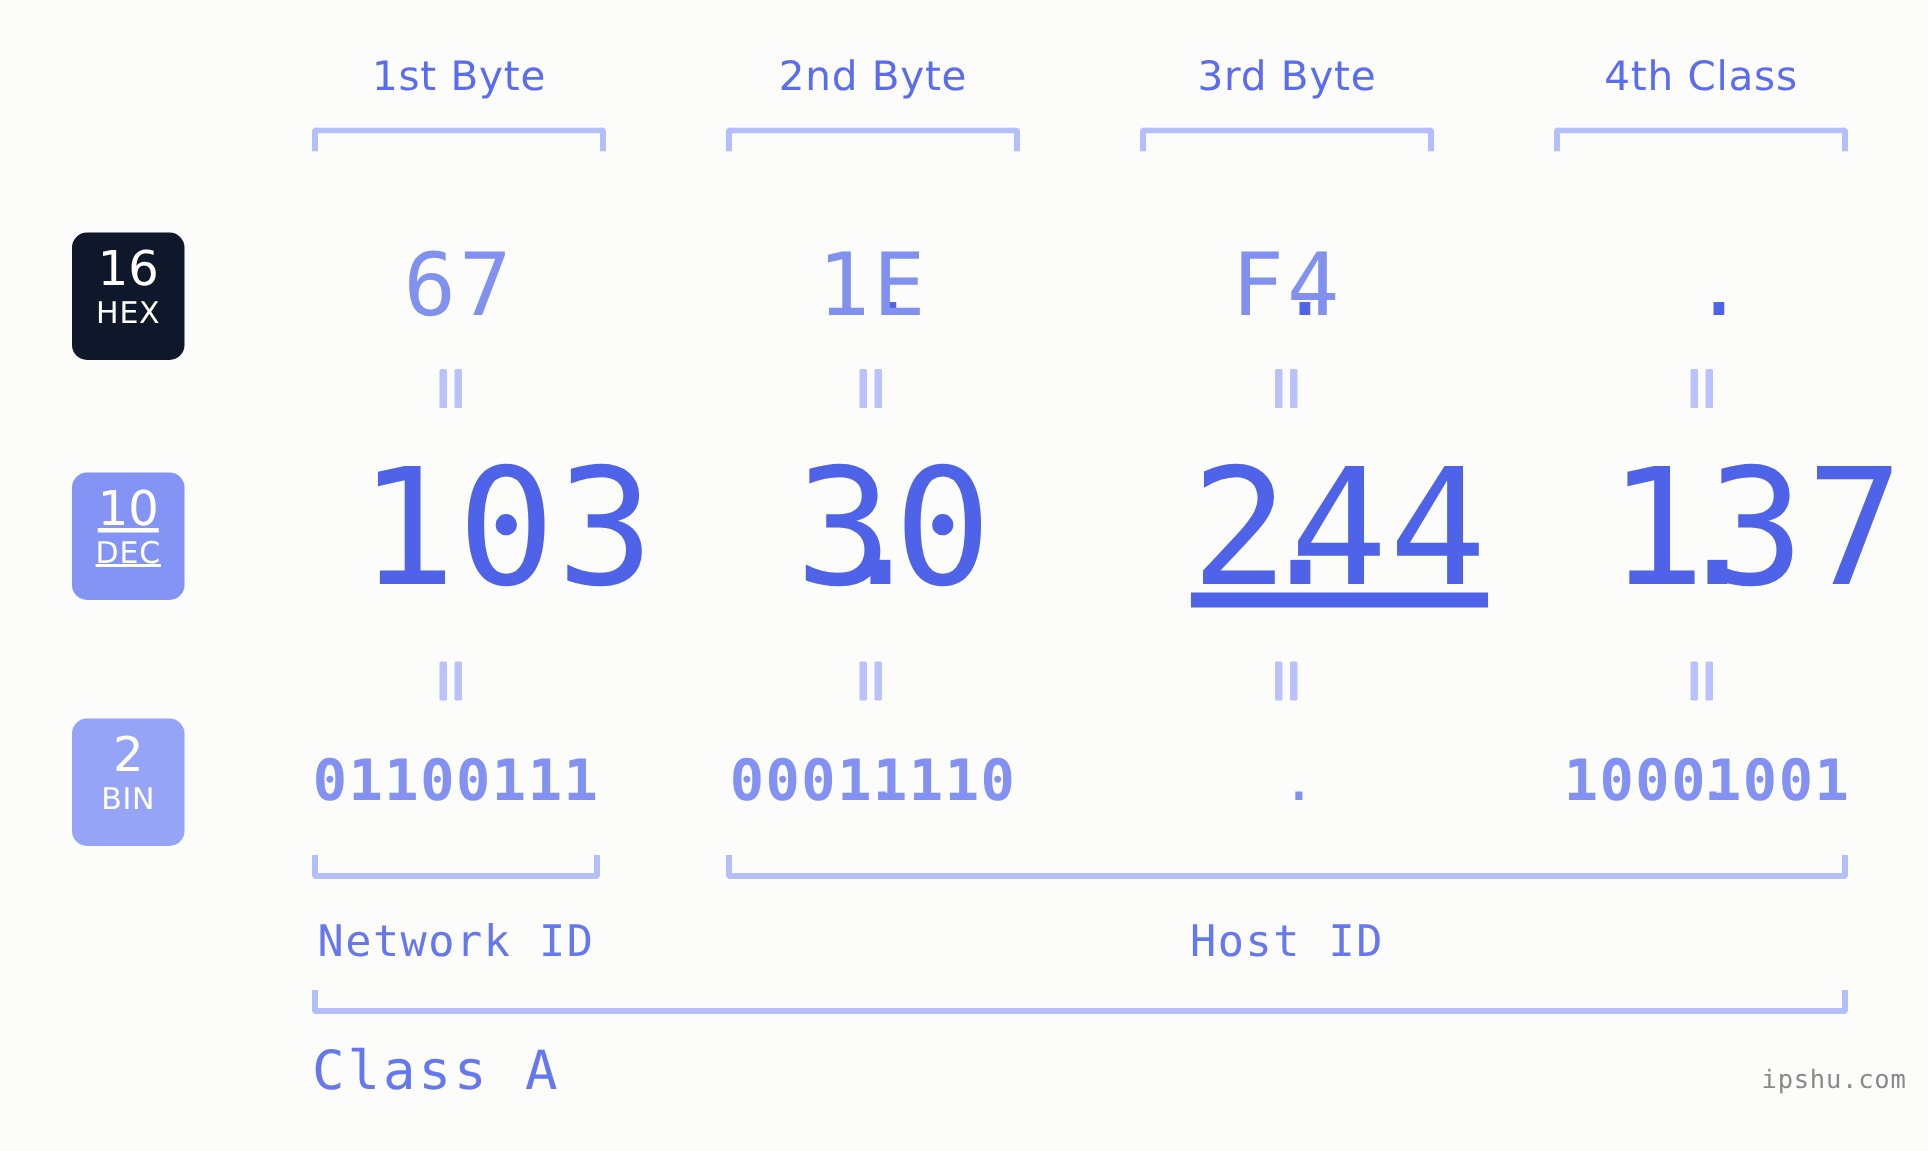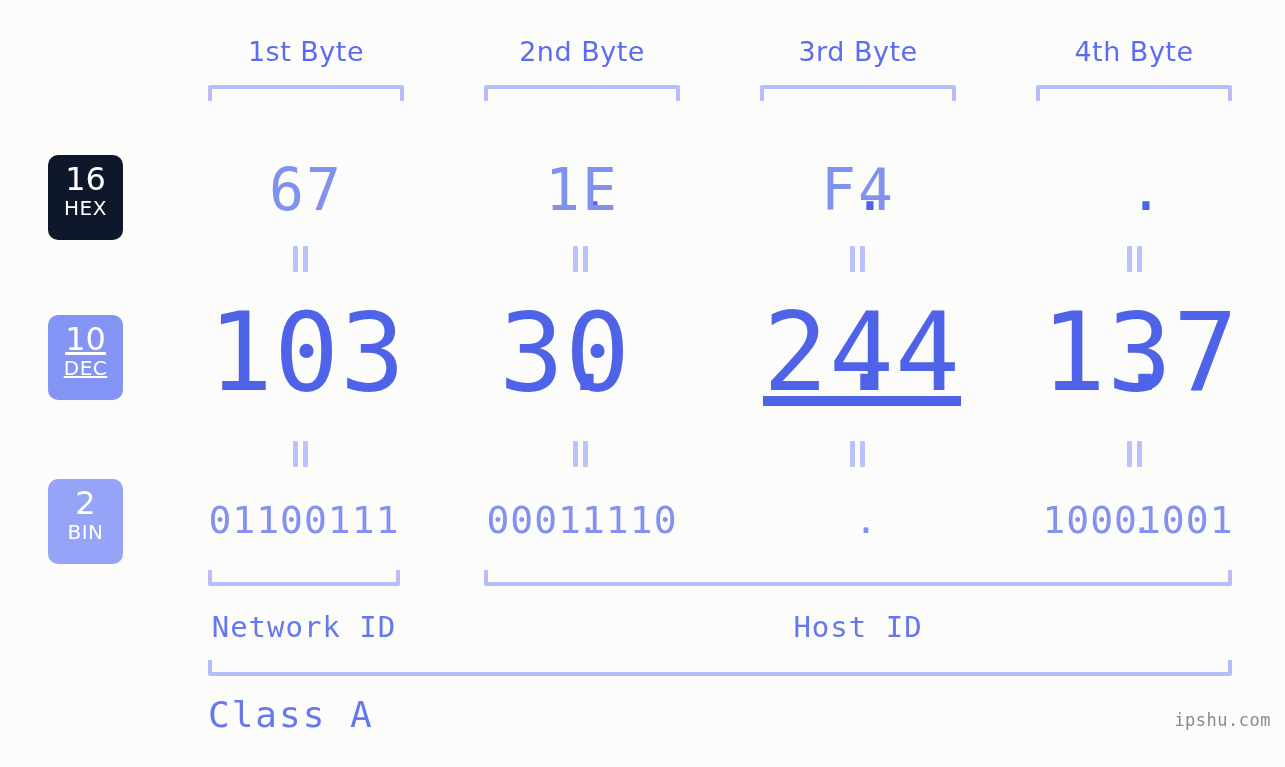--- a/index.html
+++ b/index.html
@@ -122,38 +122,40 @@
 
   
   #row-dec { top: 295px; height: 115px; }
   #row-dec .cell {
     top: 0;
     height: 115px;
     line-height: 115px;
     font-size: 108px;
     color: #4f63e8;
     letter-spacing: 1px;
+    margin-left: 31px;
   }
   #row-dec .sep {
     top: 0;
     height: 115px;
     line-height: 115px;
     font-size: 108px;
     color: #4f63e8;
   }
 
   
   #row-bin { top: 490px; height: 60px; }
   #row-bin .cell {
     top: 0;
     height: 60px;
     line-height: 60px;
     font-size: 38px;
     color: #8291f2;
     letter-spacing: 1px;
+    font-weight: bold;
   }
   #row-bin .sep {
     top: 0;
     height: 60px;
     line-height: 60px;
     font-size: 38px;
     color: #8291f2;
   }
 
   
@@ -204,21 +206,21 @@
   }
 </style>
 </head>
 <body>
 
 <div id="stage">
 
   <div class="byte-label" style="left:208px; width:196px;">1st Byte</div>
   <div class="byte-label" style="left:484px; width:196px;">2nd Byte</div>
   <div class="byte-label" style="left:760px; width:196px;">3rd Byte</div>
-  <div class="byte-label" style="left:1036px; width:196px;">4th Byte</div>
+  <div class="byte-label" style="left:1036px; width:196px;">4th Class</div>
 
   <div class="bracket-down" style="left:208px; top:85px;  width:196px;"></div>
   <div class="bracket-down" style="left:484px; top:85px;  width:196px;"></div>
   <div class="bracket-down" style="left:760px; top:85px;  width:196px;"></div>
   <div class="bracket-down" style="left:1036px; top:85px; width:196px;"></div>
 
   <div class="badge" id="badge-hex">
     <span class="num">16</span>
     <span class="nm">HEX</span>
   </div>

